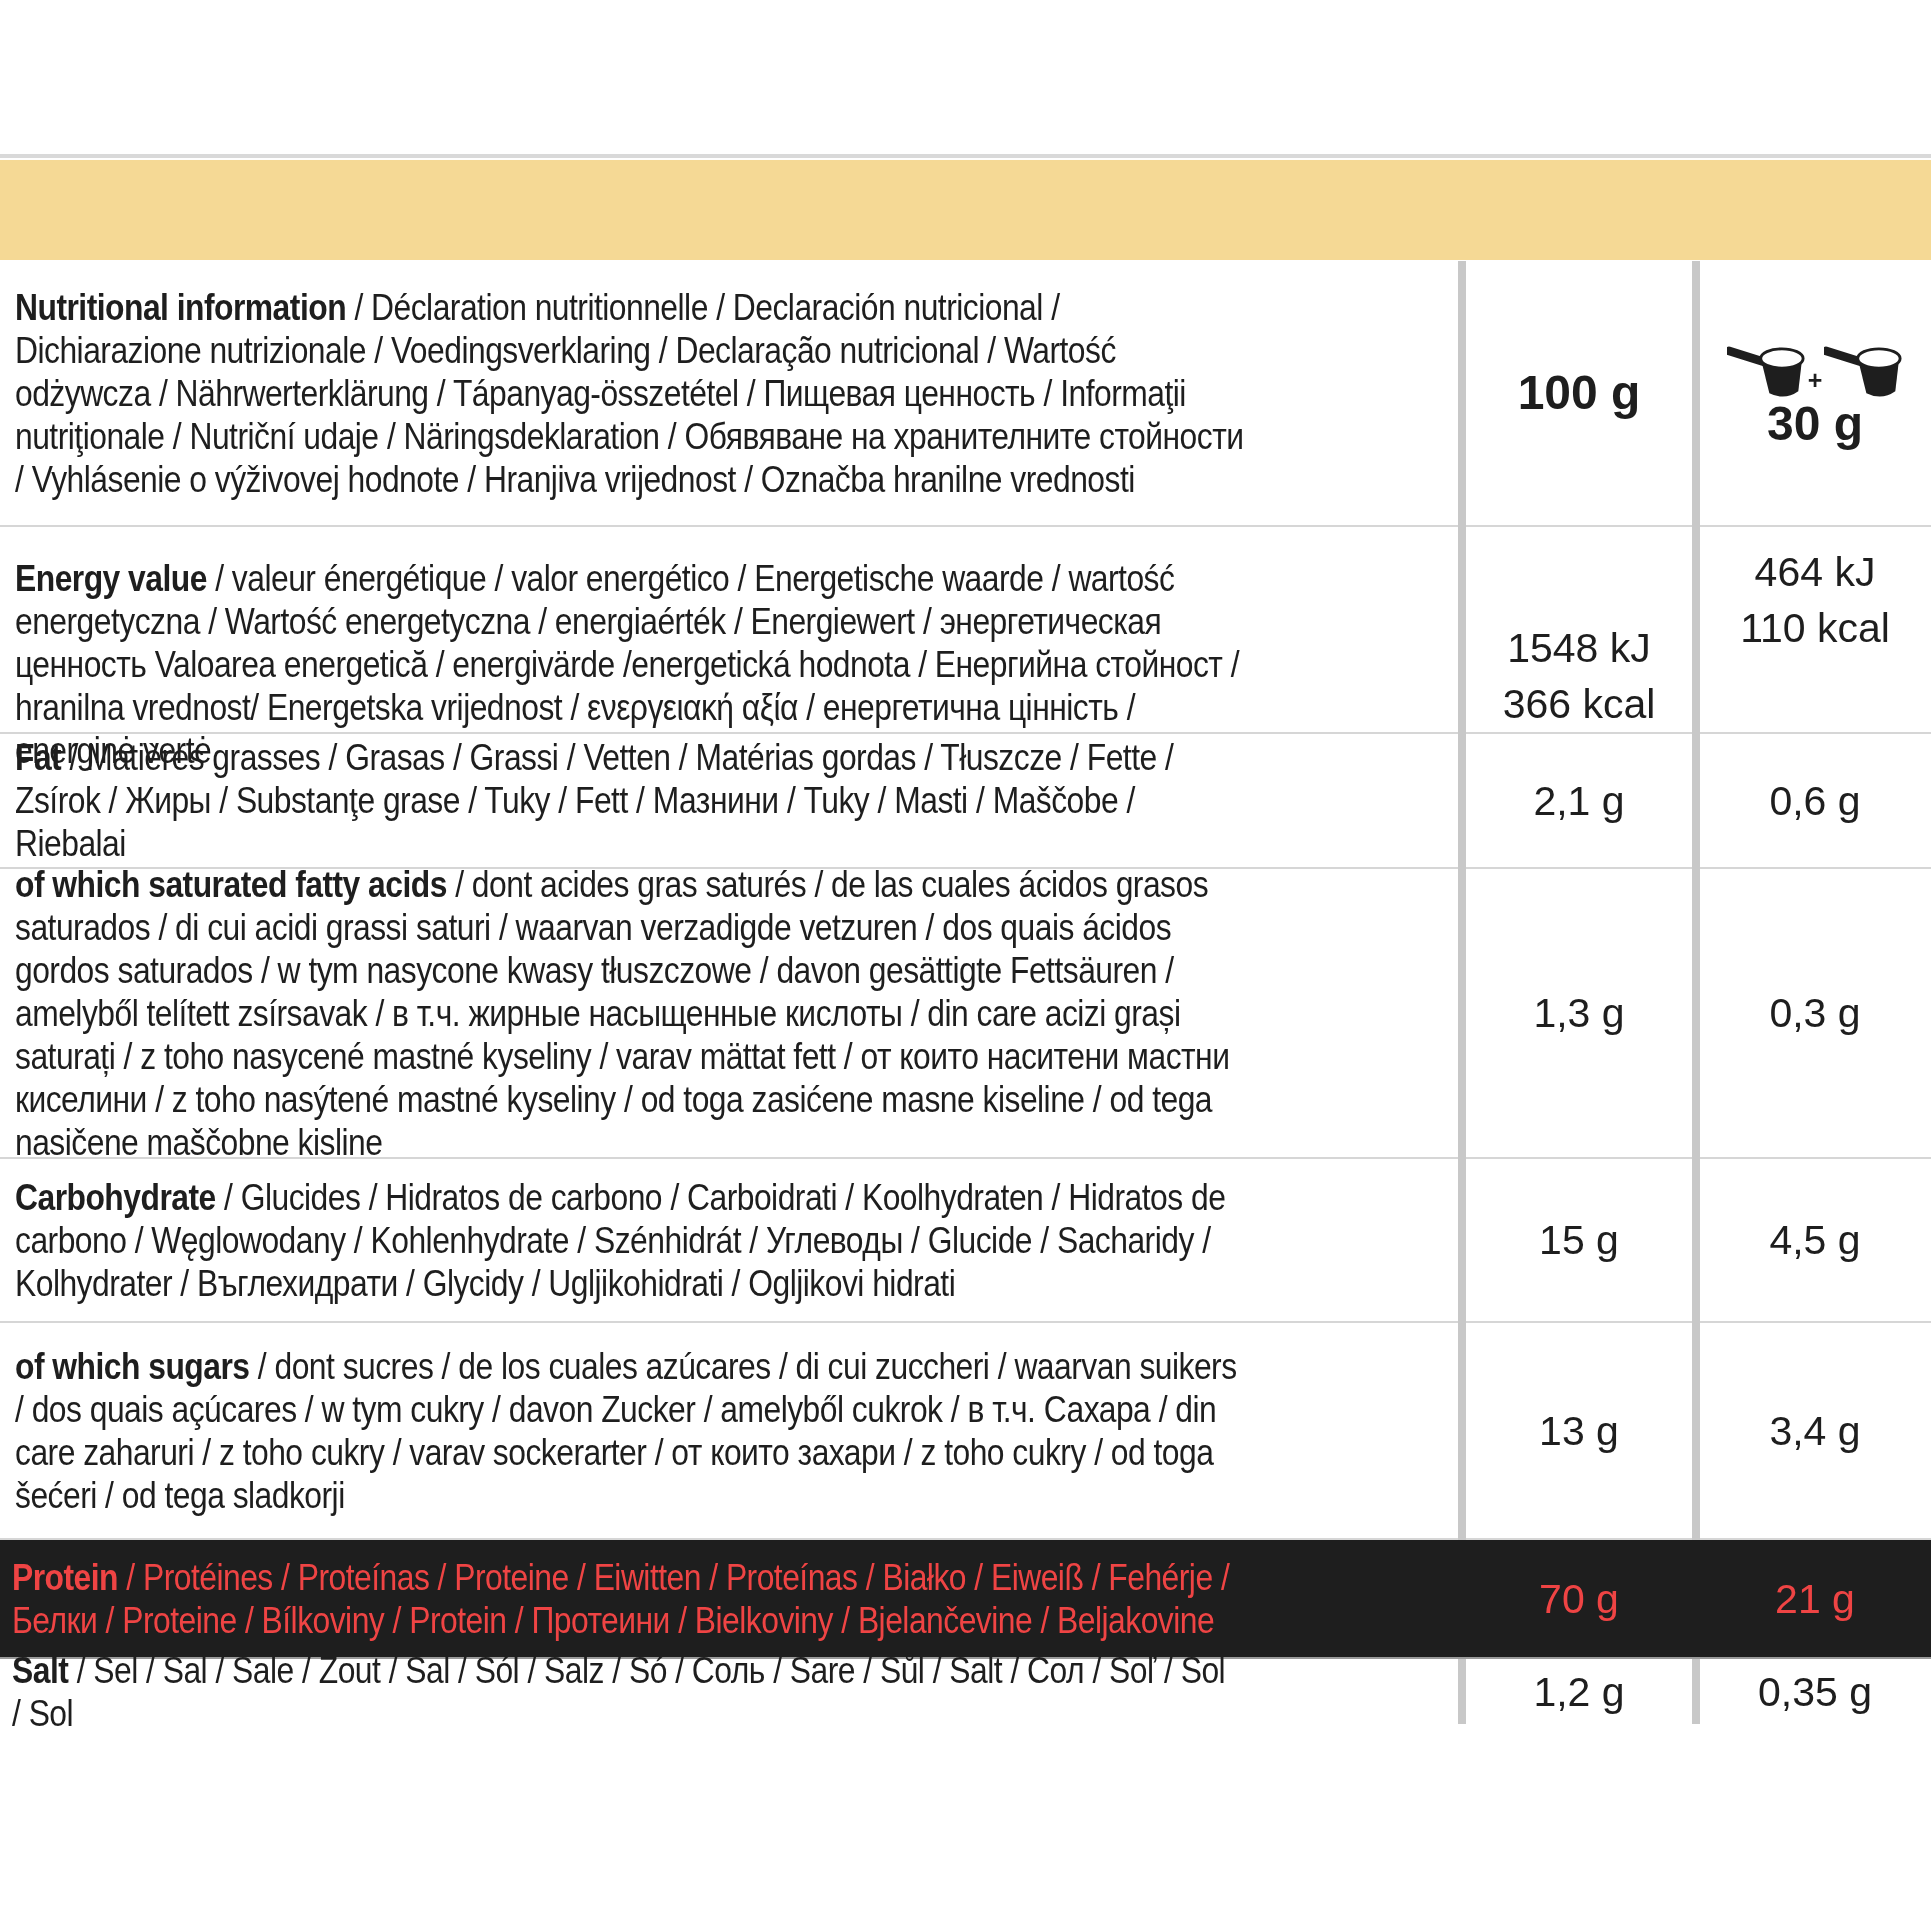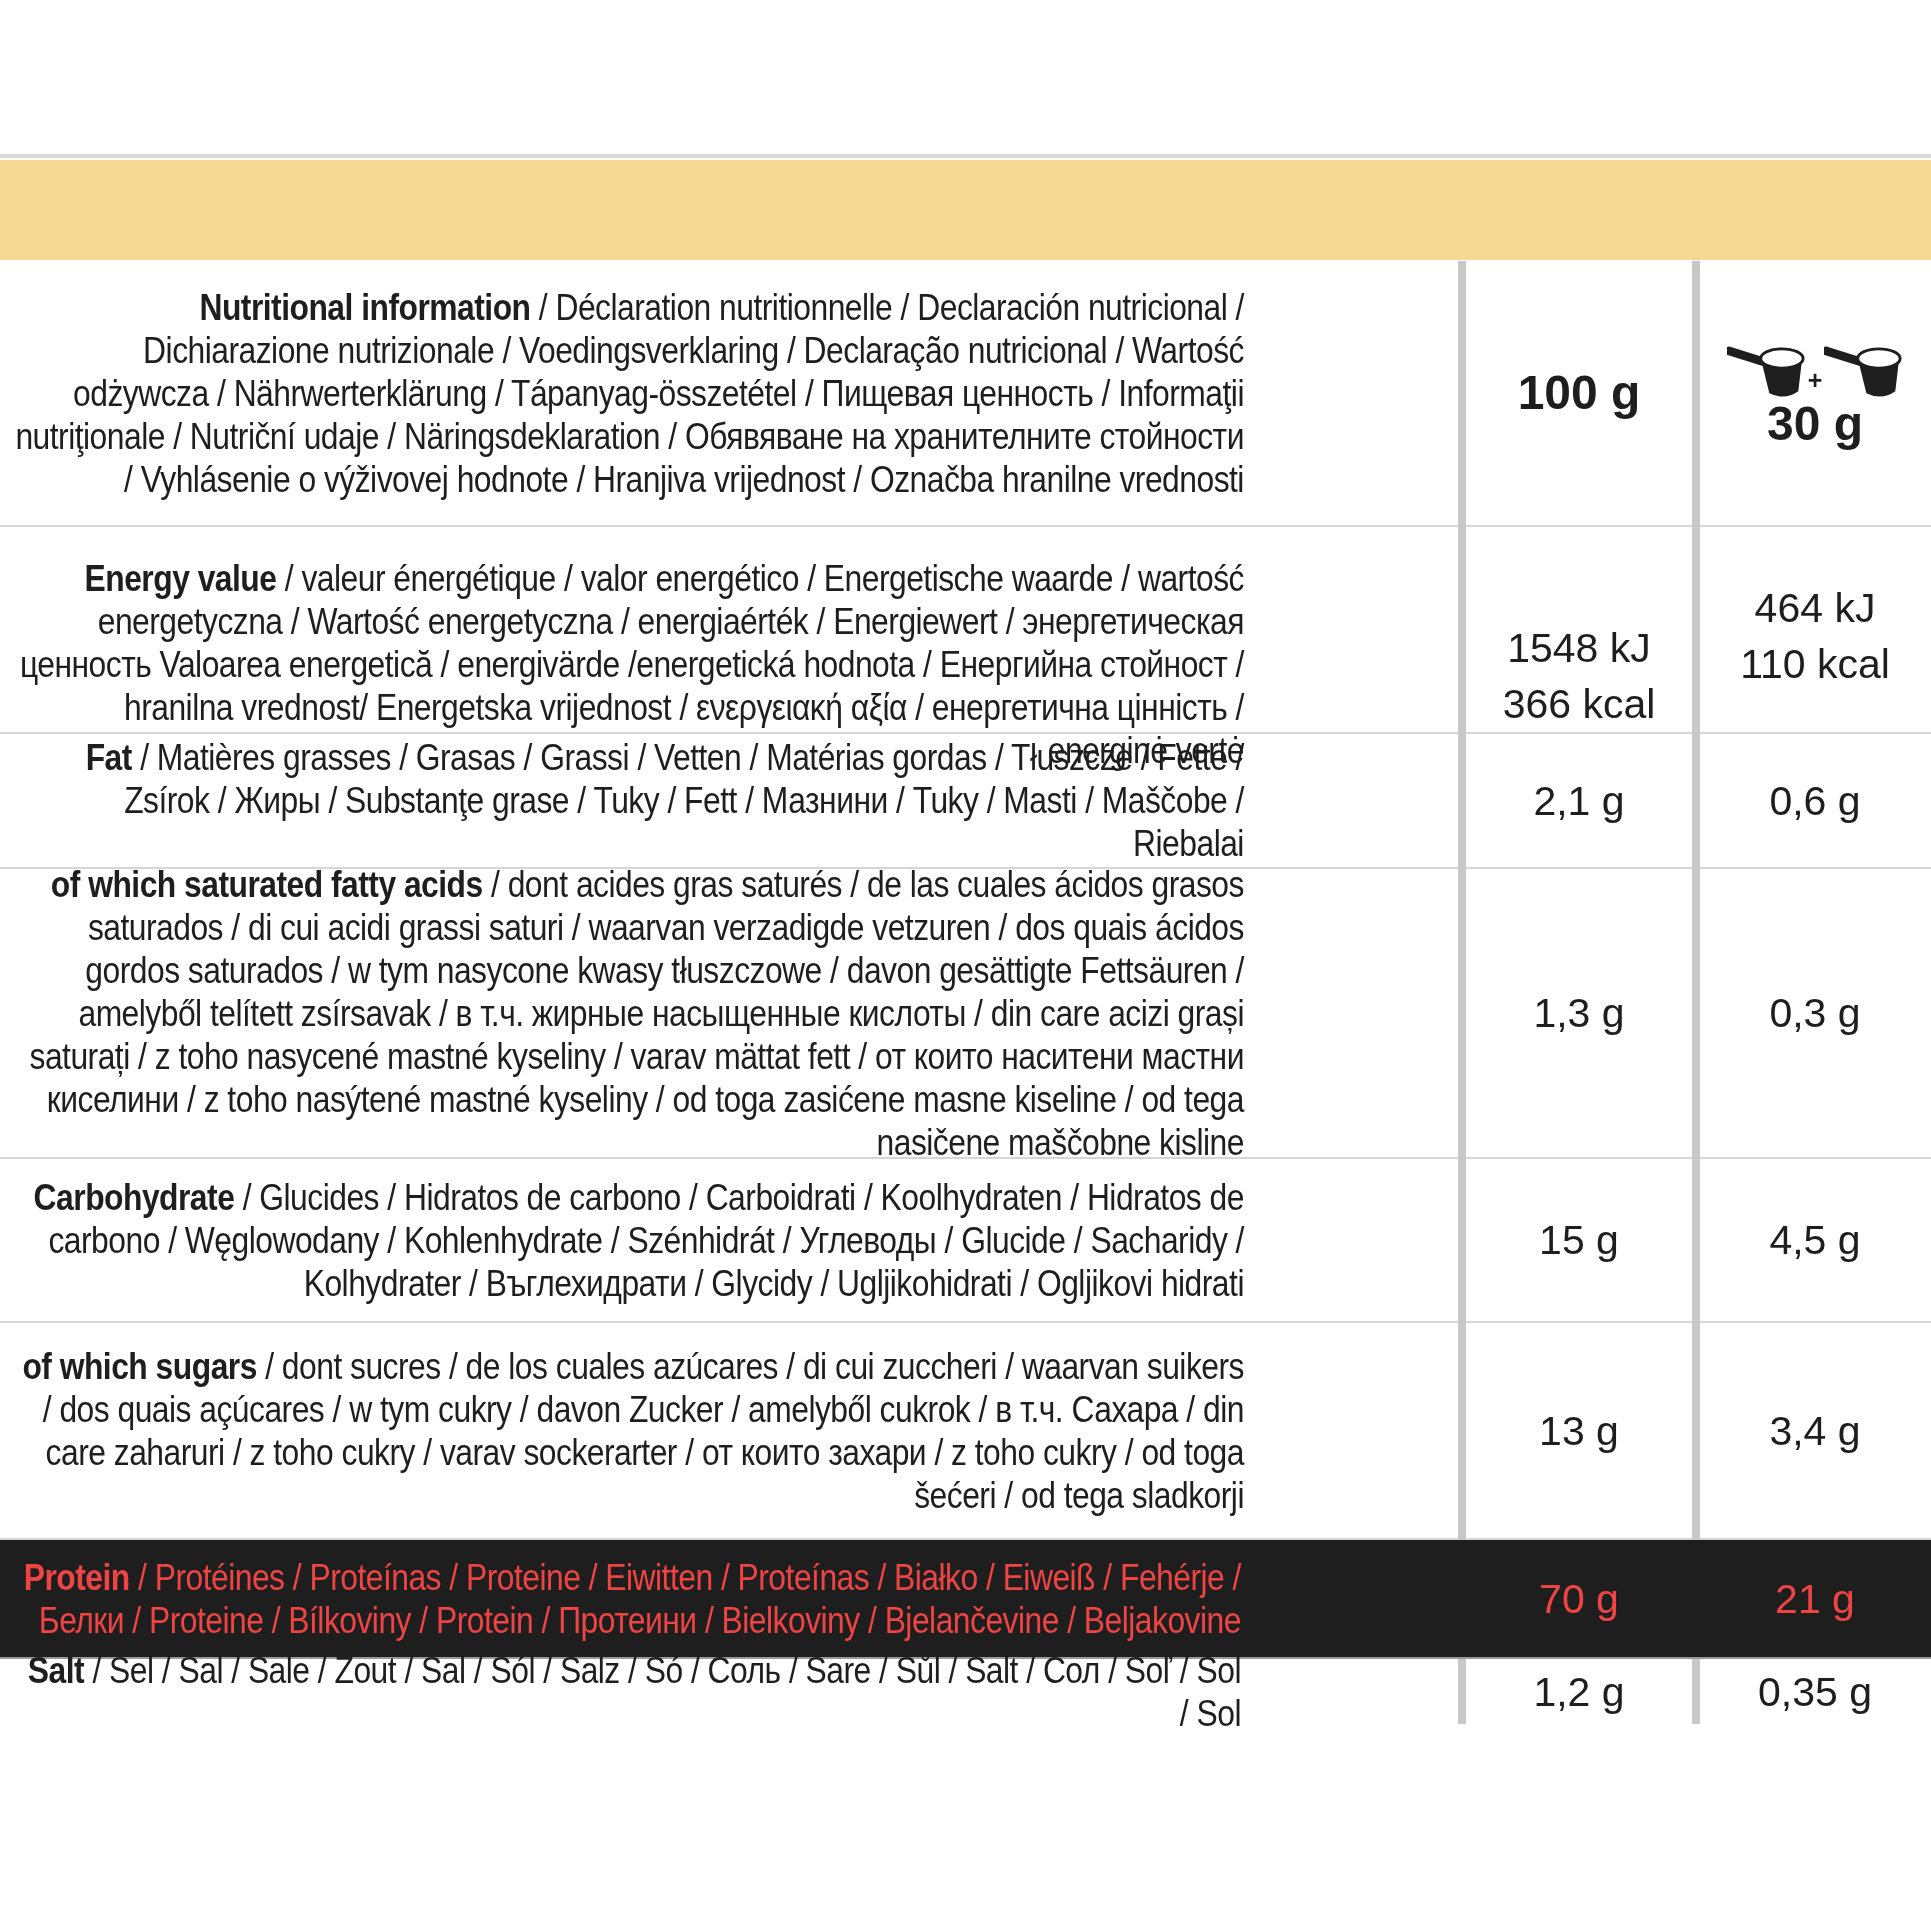--- a/index.html
+++ b/index.html
@@ -7,21 +7,21 @@
     width: 1931px; height: 1931px; background: #ffffff; position: relative; overflow: hidden;
     font-family: "Liberation Sans", "DejaVu Sans", sans-serif; color: #1e1e1e;
   }
   .top-line { position: absolute; left: 0; top: 154px; width: 1931px; height: 3.9px; background: #d9d9d9; }
   .band { position: absolute; left: 0; top: 160px; width: 1931px; height: 100px; background: #f5d995; }
   .row { position: absolute; left: 0; width: 1931px; border-bottom: 2.9px solid #d6d6d6; box-sizing: border-box; }
   .row.dark { background: #1e1e1e; color: #ef4444; border-bottom: 2.9px solid #9a9a9a; }
   .row.last { border-bottom: none; }
   .label {
     position: absolute; left: 15.4px; width: 1429px; top: 0; bottom: 0;
-    display: flex; align-items: center; text-align: right;
+    display: flex; align-items: center;
   }
   .label-text {
     font-size: 37px; line-height: 43px; letter-spacing: -0.6px;
     transform: scaleX(0.86); transform-origin: left center; width: 1661px; display: block;
   }
   .label-text b { font-weight: 700; }
   .val {
     position: absolute; top: 0; bottom: 0; display: flex; flex-direction: column;
     align-items: center; justify-content: center; font-size: 41px; line-height: 56px;
   }
@@ -66,21 +66,21 @@
 </div>
 
 <div class="row" style="top:526px;height:208px;">
   <div class="label" style="align-items:flex-start;padding-top:31px;">
     <span class="label-text"><b>Energy value</b><span> / valeur énergétique / valor energético / Energetische waarde / wartość energetyczna / Wartość energetyczna / energiaérték / Energiewert / энергетическая ценность Valoarea energetică / energivärde /energetická hodnota / Енергийна стойност / hranilna vrednost/ Energetska vrijednost / ενεργειακή αξία / енергетична цінність / energinė vertė</span></span>
   </div>
   <div class="val v1" style="justify-content:flex-end;padding-top:35px;">
     <span>1548 kJ</span>
     <span>366 kcal</span>
   </div>
-  <div class="val v2" style="justify-content:flex-start;padding-top:54px;text-align:center;">
+  <div class="val v2" style="justify-content:flex-start;padding-top:18px;text-align:center;">
     <span>464 kJ</span>
     <span>110 kcal</span>
   </div>
 </div>
 
 <div class="row" style="top:734px;height:135px;">
   <div class="label">
     <span class="label-text"><b>Fat</b><span> / Matières grasses / Grasas / Grassi / Vetten / Matérias gordas / Tłuszcze / Fette / Zsírok / Жиры / Substanţe grase / Tuky / Fett / Мазнини / Tuky / Masti / Maščobe / Riebalai</span></span>
   </div>
   <div class="val v1">

